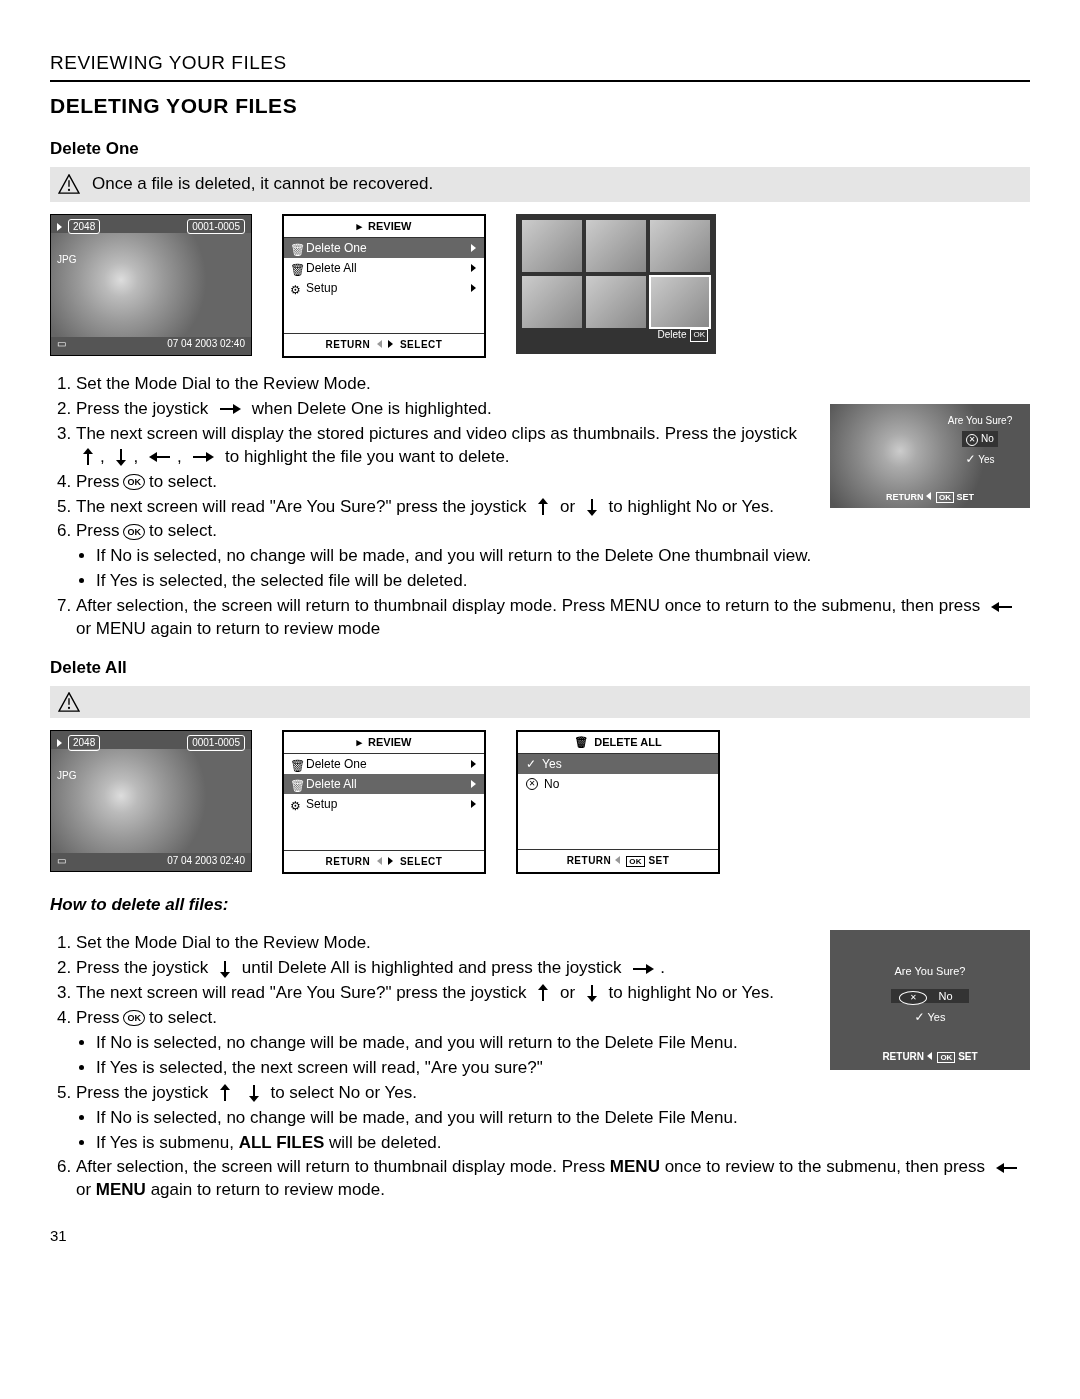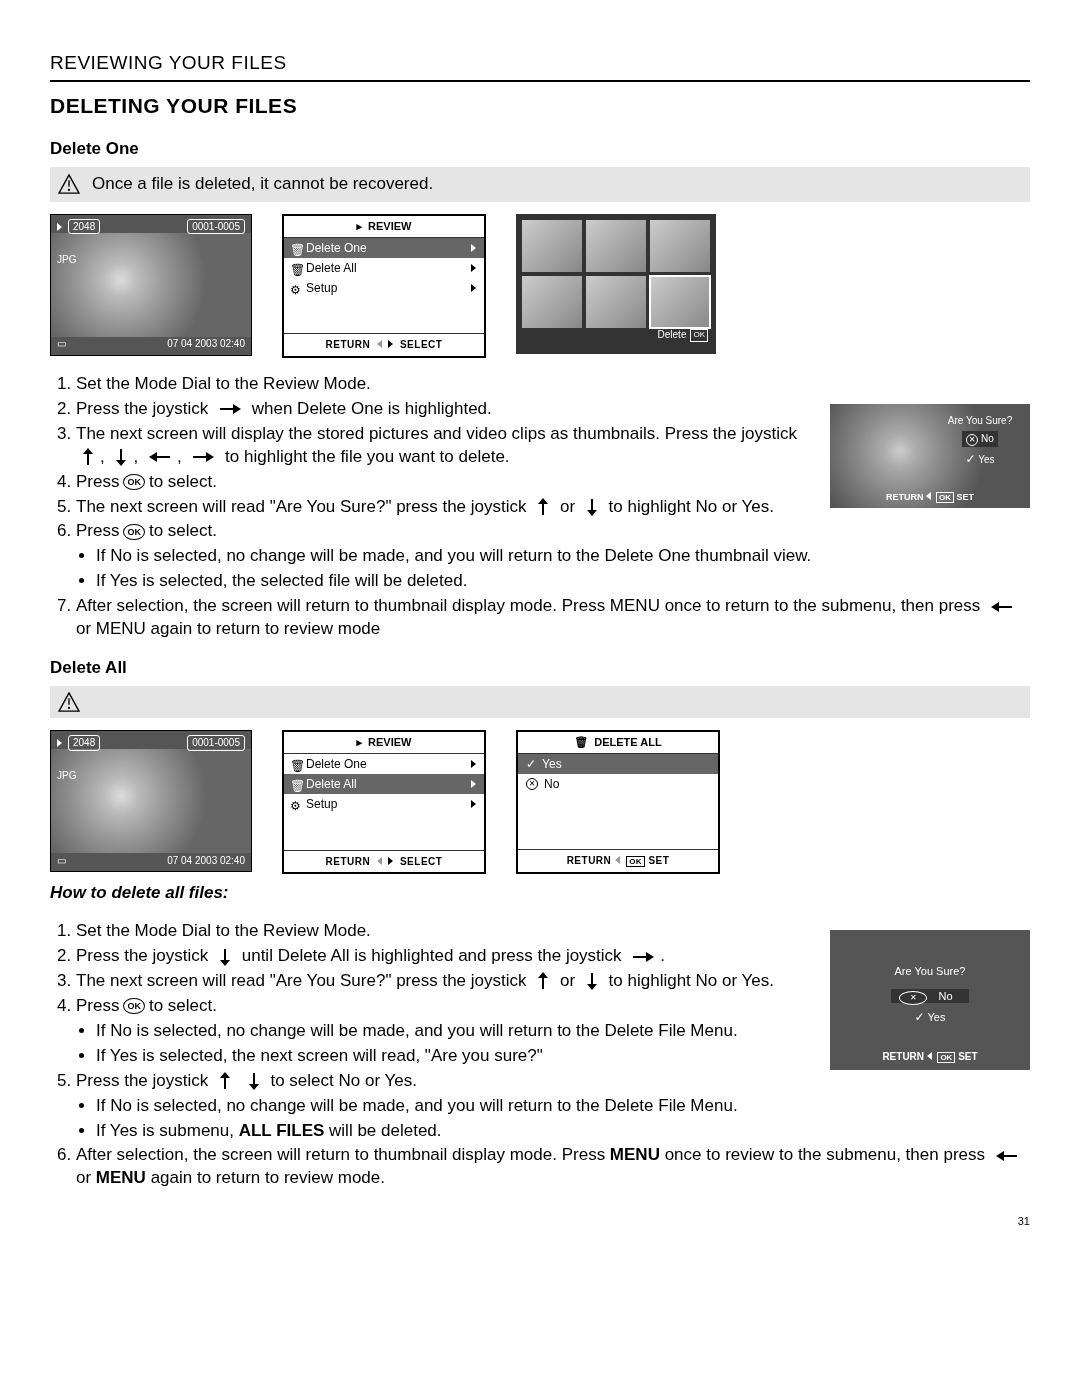--- a/index.html
+++ b/index.html
@@ -46,22 +46,22 @@
 .sure{width:200px;height:140px;background:#555;color:#fff;position:relative;font-size:11px;text-align:center}
 .sure .q{margin-top:34px}
 .sure .ono{margin-top:10px}
 .sure .ono span{background:#333;padding:1px 8px}
 .sure .foot{position:absolute;bottom:6px;left:0;right:0;font-size:10px;font-weight:bold}
 ol{margin:15px 0 16px 0;padding-left:26px}
 ol li{margin:2px 0}
 ol ul{list-style:disc;margin:2px 0;padding-left:20px}
 .okbtn{display:inline-block;border:1.5px solid #000;border-radius:50%;font-size:9px;padding:1px 3px;vertical-align:middle;margin:0 4px;font-weight:bold}
 .floatimg{float:right;margin:0 0 24px 16px}
-.howto{font-style:italic;font-weight:bold;margin:8px 0 2px 0}
-.pagenum{text-align:right;font-size:11px;margin-top:8px}
+.howto{font-style:italic;font-weight:bold;margin:20px 0 2px 0}
+.pagenum{text-align:left;font-size:15px;margin-top:8px}
 svg.inline-arrow{vertical-align:middle;margin:0 6px}
 .tick{font-size:12px}
 .xcirc{display:inline-block;border:1px solid currentColor;border-radius:50%;width:10px;height:10px;line-height:10px;font-size:8px;text-align:center}
 </style>
 </head>
 <body>
 
 <div class="header-line">REVIEWING YOUR FILES</div>
 <h1>DELETING YOUR FILES</h1>
 

